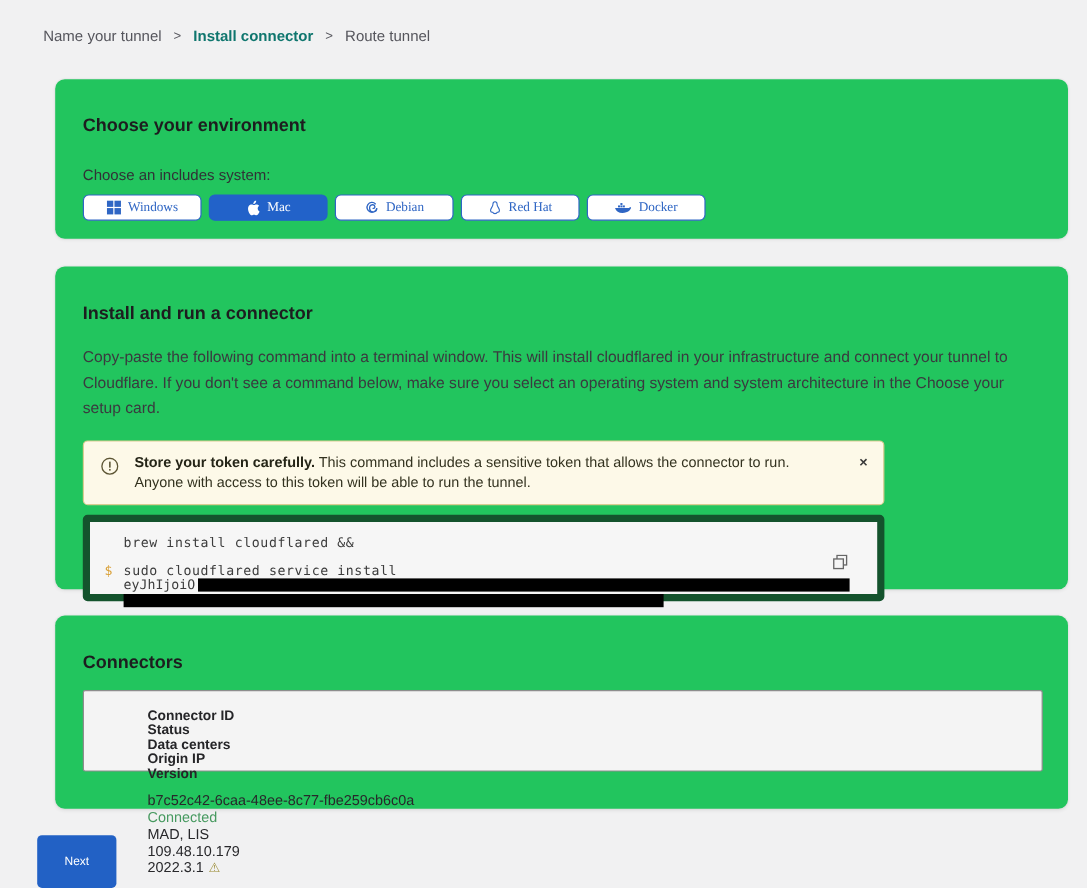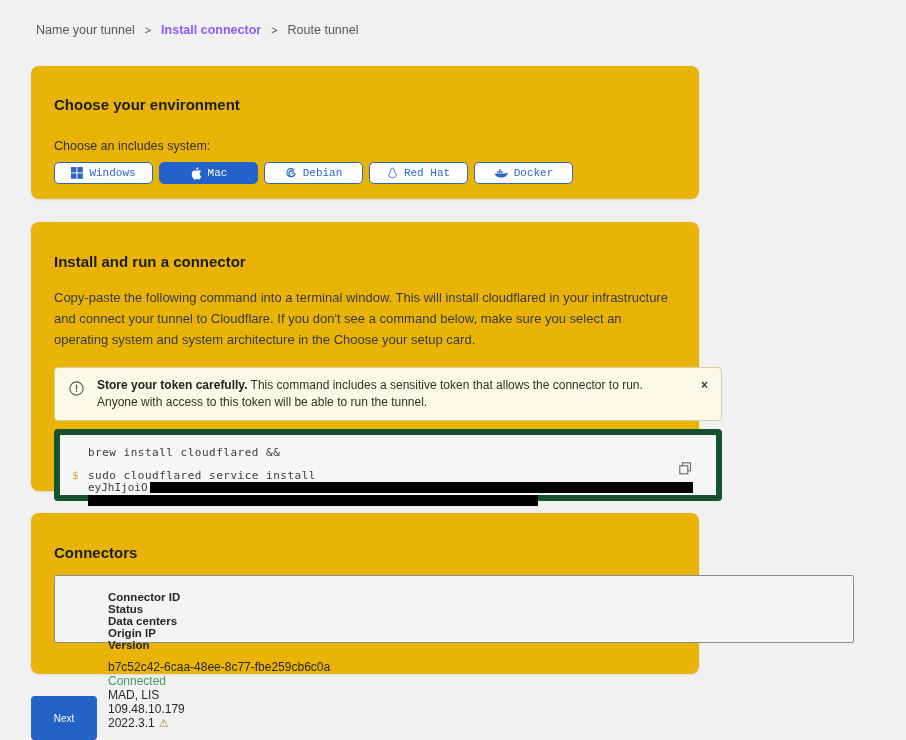--- a/index.html
+++ b/index.html
@@ -7,44 +7,44 @@
   body {
     background:#f1f1f2;
     font-family:"Liberation Sans", sans-serif;
     position:relative;
     color:#222;
     overflow:hidden;
   }
   
   .breadcrumb { position:absolute; top:23px; left:36px; font-size:12.5px; color:#55555c; display:flex; align-items:center; gap:10px; }
   .breadcrumb .crumb { cursor:default; }
-  .breadcrumb .crumb.active { font-weight:bold; color:#8b5cf6; }
+  .breadcrumb .crumb.active { font-weight:bold; color:#0f766e; }
   .breadcrumb .sep { color:#55555c; font-size:11px; }
 
   
   .card {
-    position:absolute; left:31px; width:668px; background:#eab308;
+    position:absolute; left:46px; width:844px; background:#22c55e;
     border-radius:8px; box-shadow:0 1px 3px rgba(0,0,0,0.07), 0 0 0 1px rgba(0,0,0,0.02);
   }
   .card-env { top:66px; height:133px; padding:0 23px; }
   .card-install { top:222px; height:269px; padding:0 23px; }
   .card-connectors { top:513px; height:161px; padding:0 23px; }
 
   .card h2 { font-size:15px; font-weight:bold; color:#1d1d1f; }
   .card-env h2 { padding-top:30px; }
   .card-install h2 { padding-top:31px; }
   .card-connectors h2 { padding-top:31px; }
 
   .os-label { margin-top:26px; font-size:12.5px; color:#313136; }
 
   .os-row { margin-top:9px; display:flex; gap:6px; }
   .os-btn {
     width:99px; height:22px; display:flex; align-items:center; justify-content:center; gap:6px;
     background:#ffffff; border:1px solid #2f66c4; border-radius:5px;
-    font-size:11px; color:#2f66c4; cursor:pointer; font-family:Liberation Mono, monospace;
+    font-size:11px; color:#2f66c4; cursor:pointer; font-family:Liberation Serif, serif;
   }
   .os-btn.selected { background:#2262c9; border-color:#2262c9; color:#ffffff;align-items:center; }
   .os-btn svg { display:block; }
 
   .card-desc { margin-top:17px; font-size:13px; line-height:21px; color:#3a3a3f; }
 
   
   .banner {
     position:relative; margin-top:17px; width:668px; min-height:50px;
     background:#fdf9e8; border:1px solid #d9cd92; border-radius:4px;

